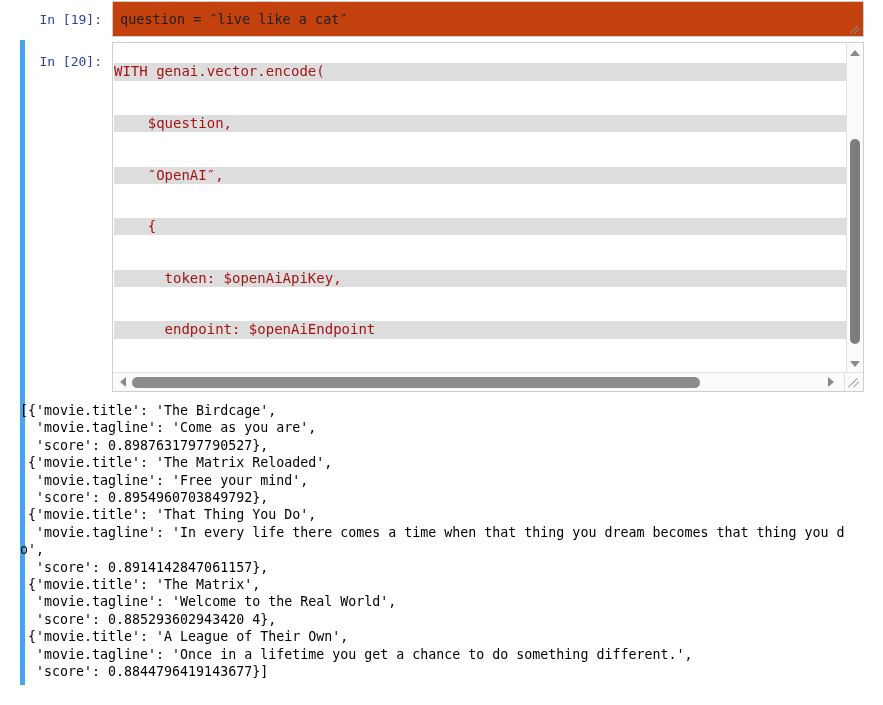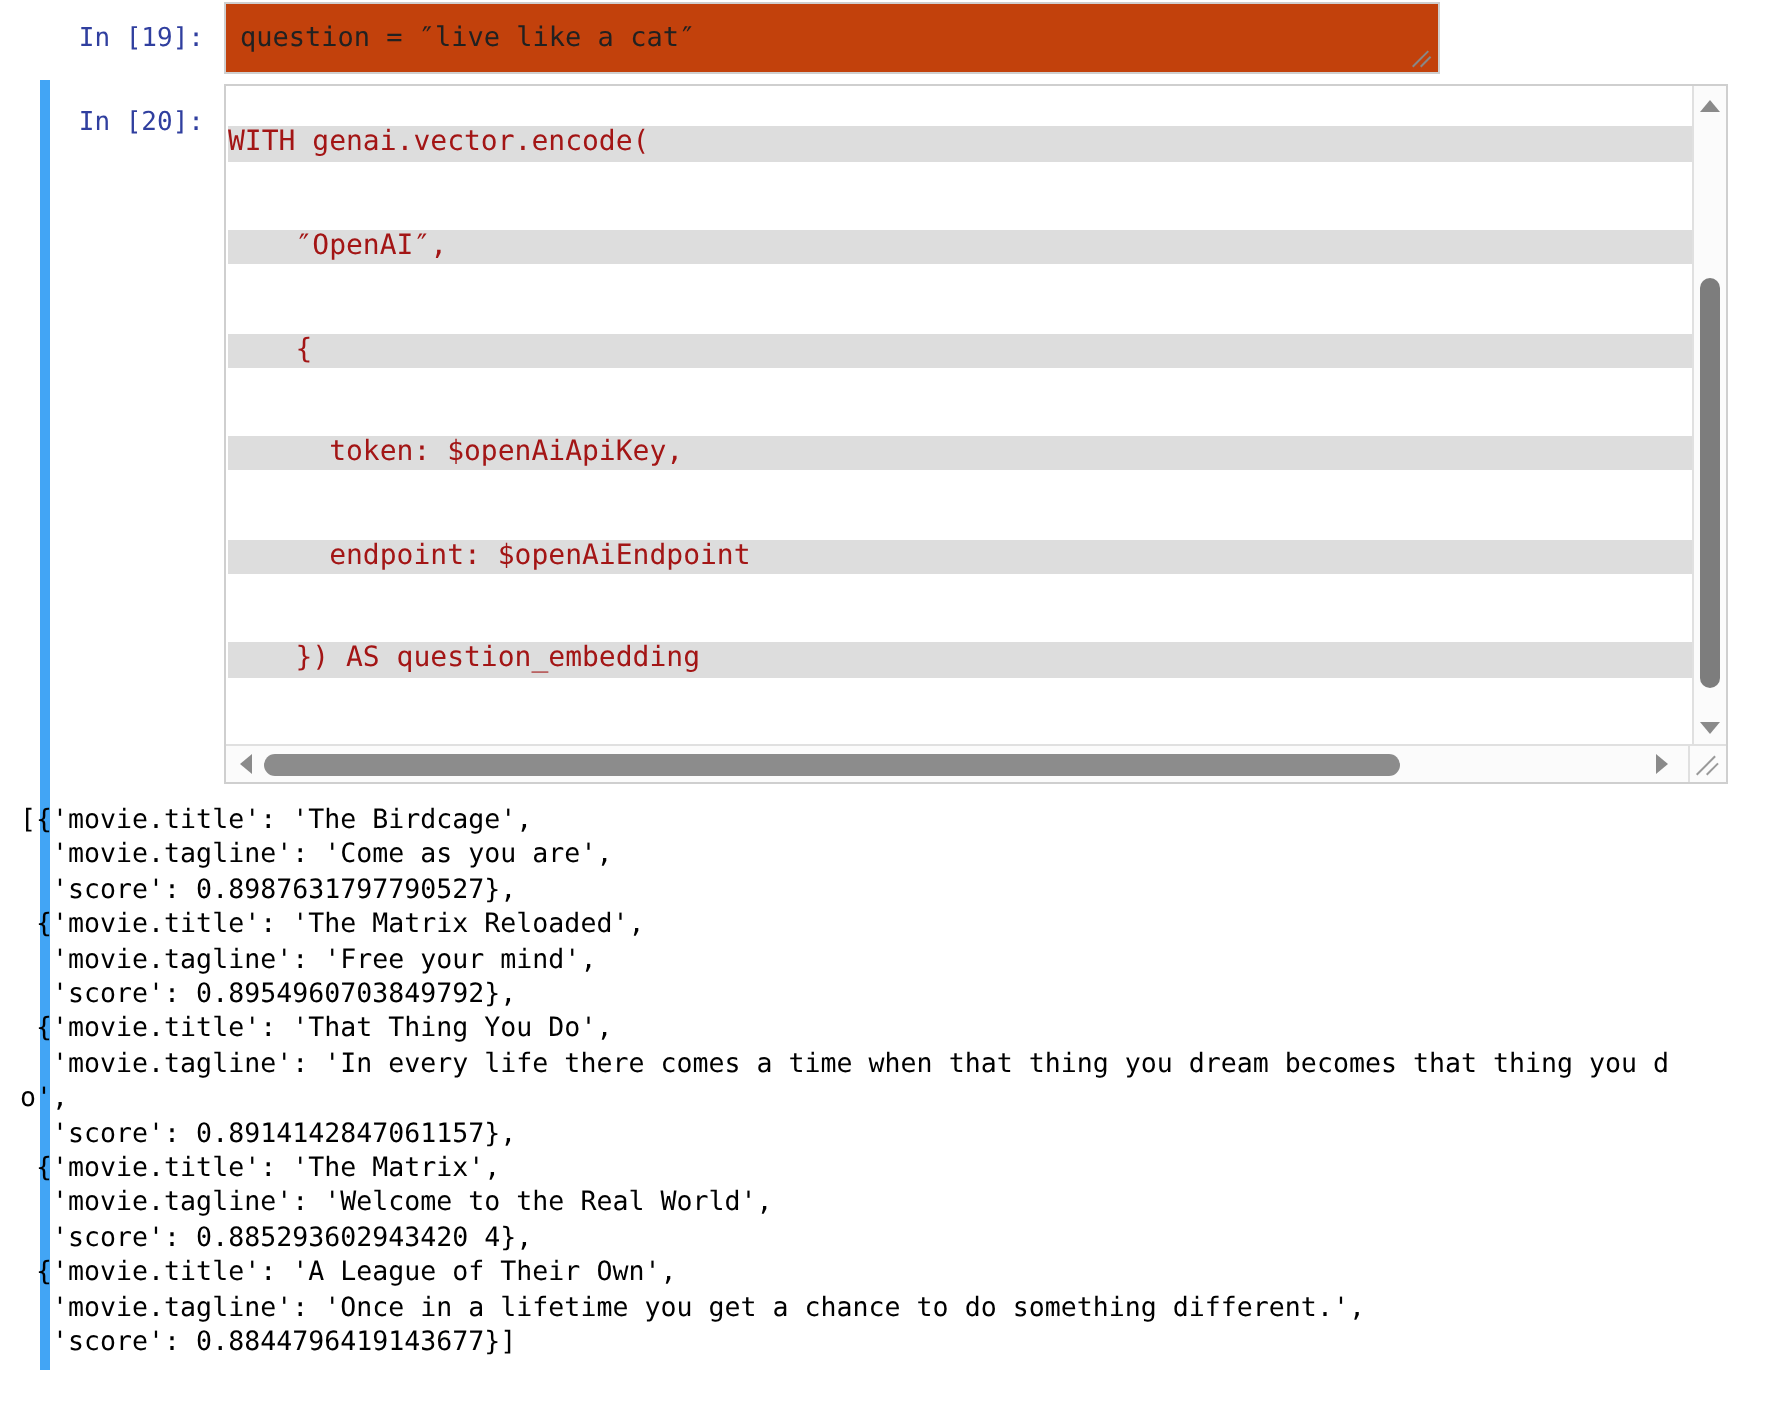--- a/index.html
+++ b/index.html
@@ -13,21 +13,21 @@
     width: 883px;
     height: 705px;
     overflow: hidden;
     background: #ffffff;
   }
 
   
   .cell19 {
     position: absolute;
     left: 0; top: 0;
-    width: 720px;
+    width: 883px;
     height: 38px;
     display: flex;
     align-items: flex-start;
   }
   .prompt {
     width: 112px;
     flex: 0 0 112px;
     text-align: right;
     padding-right: 10px;
     box-sizing: border-box;
@@ -244,21 +244,21 @@
   .outbar {
     position: absolute;
     left: 20px;
     top: 0;
     width: 5px;
     height: 290px;
     background: #42a5f5;
   }
   .outtext {
     position: absolute;
-    left: 10px;
+    left: 20px;
     top: 7px;
     font-family: "DejaVu Sans Mono", "Liberation Mono", monospace;
     font-size: 13.3px;
     line-height: 17.4px;
     white-space: pre;
     color: #000000;
   }
 
   
   .watermark {
@@ -290,20 +290,21 @@
 
   <div class="cell20">
     <div class="selbar"></div>
     <div class="prompt">In [20]:</div>
 
     <div class="inputbox20">
 
       <div class="codearea">
         <div class="codelines">
           <span class="ln">WITH genai.vector.encode(</span>
+          <span class="ln">    $question,</span>
           <span class="ln">    ″OpenAI″,</span>
           <span class="ln">    {</span>
           <span class="ln">      token: $openAiApiKey,</span>
           <span class="ln">      endpoint: $openAiEndpoint</span>
           <span class="ln">    }) AS question_embedding</span>
           
           
           
           
           

